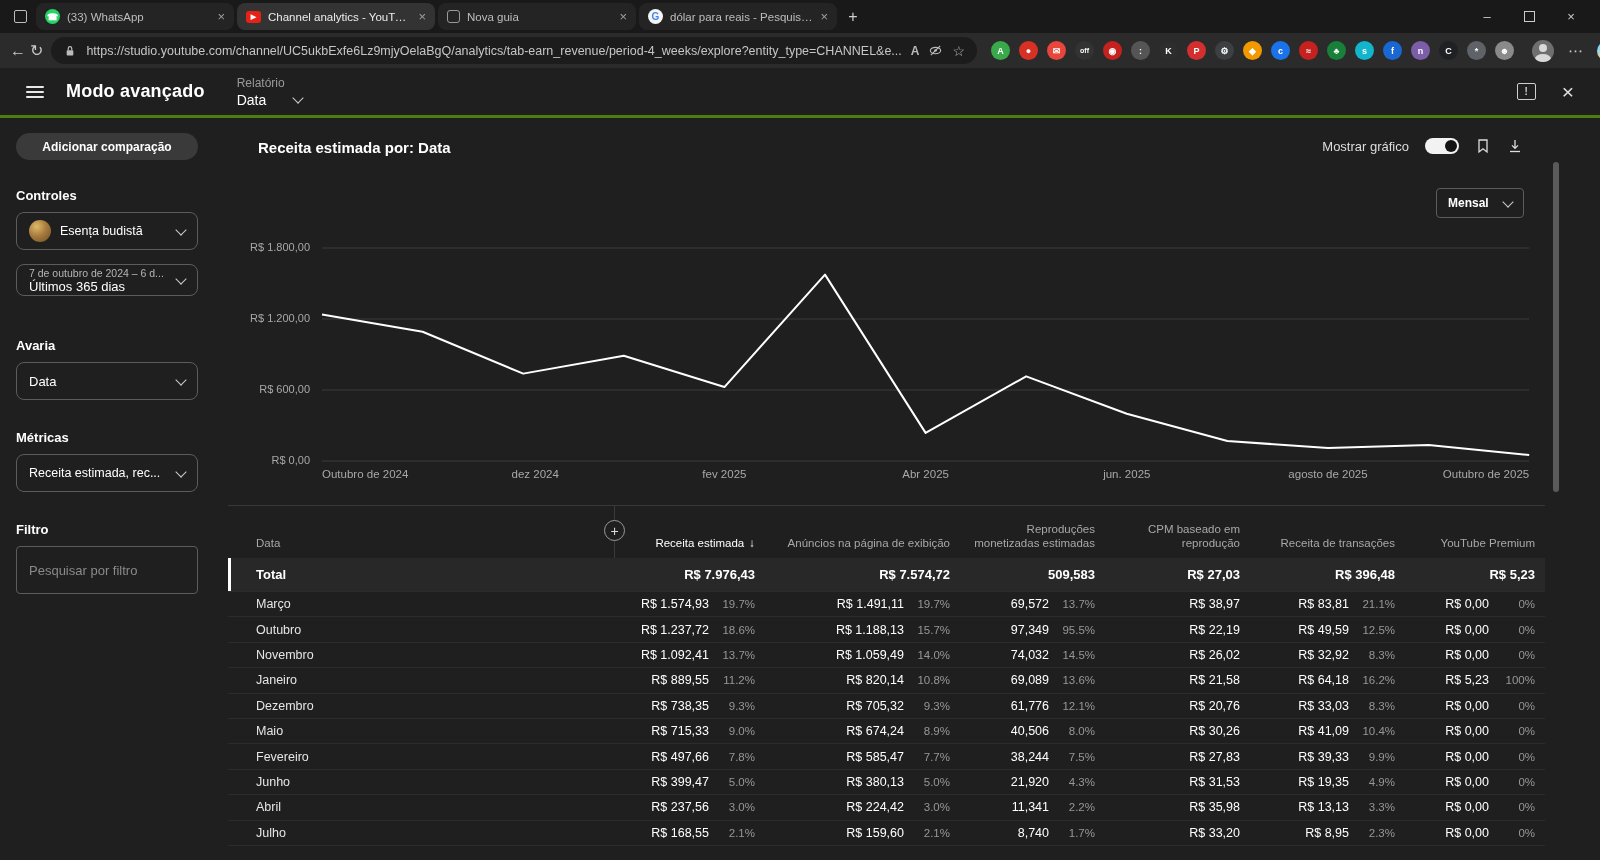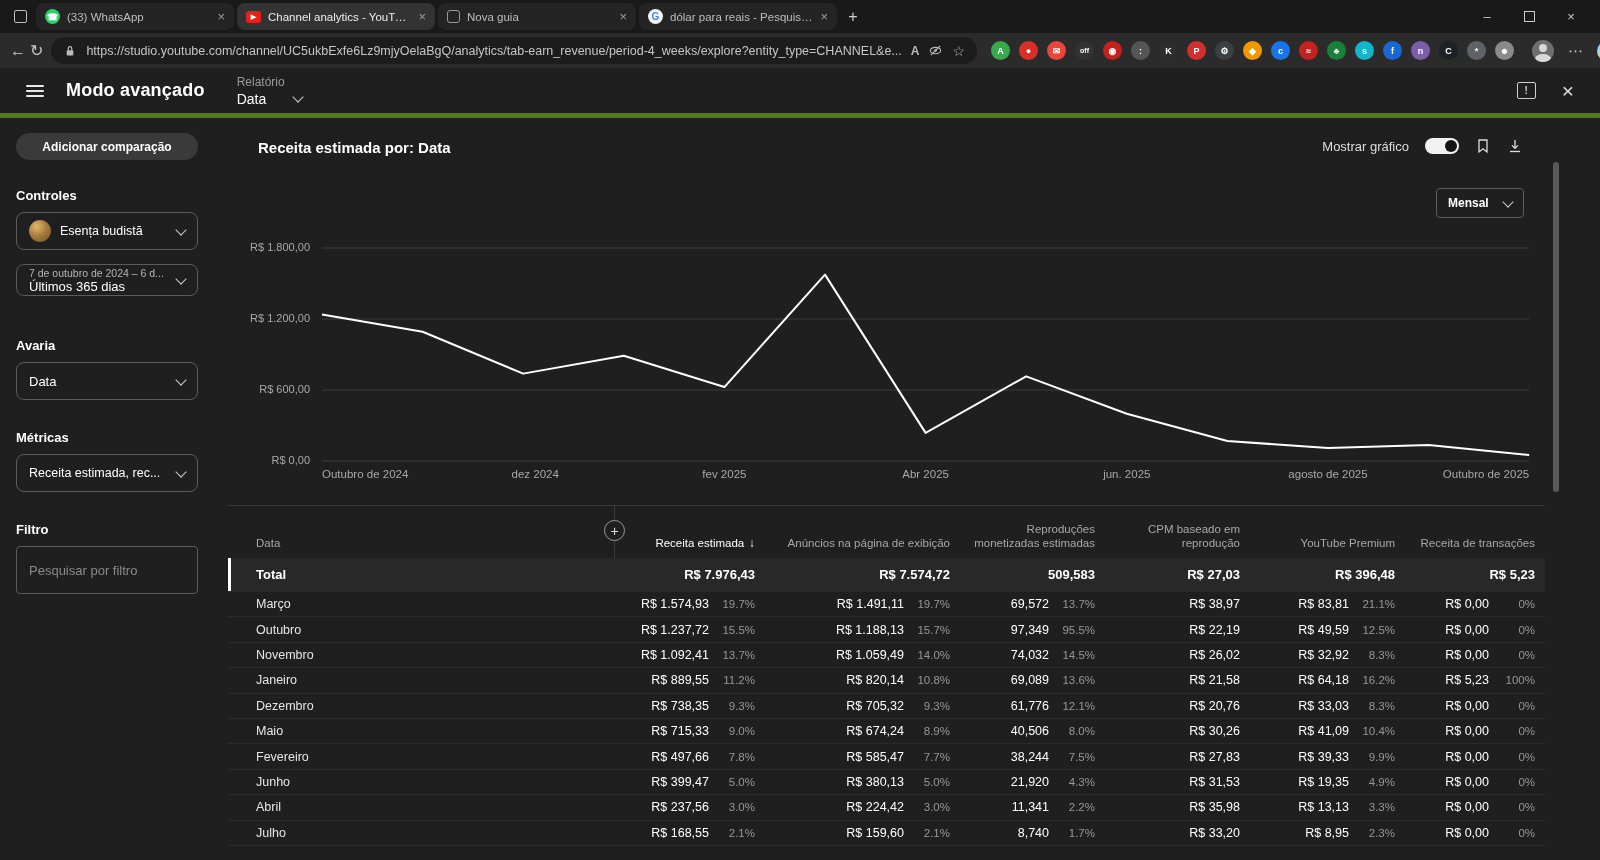--- a/index.html
+++ b/index.html
@@ -34,21 +34,21 @@
   .star{font-size:14px;color:#b9b9b9;}
   .ext-row{display:flex;gap:9px;align-items:center;margin-left:10px;}
   .ext{width:19px;height:19px;border-radius:50%;display:flex;align-items:center;justify-content:center;font-size:9px;color:#fff;font-weight:bold;flex:none;}
   .profile-avatar{width:22px;height:22px;border-radius:50%;background:#6f6f6f;position:relative;overflow:hidden;margin-left:14px;flex:none;}
   .profile-avatar::before{content:"";position:absolute;top:4px;left:7px;width:8px;height:8px;border-radius:50%;background:#d9d9d9;}
   .profile-avatar::after{content:"";position:absolute;top:14px;left:3px;width:16px;height:10px;border-radius:50%;background:#d9d9d9;}
   .more-btn{color:#cccccc;font-size:15px;margin-left:10px;}
   .copilot{width:20px;height:20px;border-radius:50%;background:conic-gradient(#6ec6ff,#b388ff,#ff8a80,#ffd180,#80d8ff,#6ec6ff);margin-left:10px;flex:none;}
 
   
-  .studio-header{position:absolute;left:0;top:68px;width:100%;height:50px;background:#1f1f1f;display:flex;align-items:center;padding:0 26px;box-sizing:border-box;border-bottom:5px solid #4d7c0f;}
+  .studio-header{position:absolute;left:0;top:68px;width:100%;height:50px;background:#1f1f1f;display:flex;align-items:center;padding:0 26px;box-sizing:border-box;border-bottom:3px solid #4d7c0f;}
   .hamburger{width:18px;flex:none;}
   .hamburger i{display:block;height:2px;background:#e8e8e8;margin:3px 0;border-radius:1px;}
   .studio-title{font-size:18px;font-weight:bold;color:#fff;margin-left:22px;letter-spacing:.2px;}
   .report{margin-left:32px;}
   .report-label{font-size:12px;color:#9a9a9a;margin-bottom:2px;}
   .report-value{font-size:14px;color:#fff;display:flex;align-items:center;gap:28px;}
   .chev{width:7px;height:7px;border-right:1.6px solid #cccccc;border-bottom:1.6px solid #cccccc;transform:rotate(45deg);flex:none;margin-top:-3px;}
   .header-actions{margin-left:auto;display:flex;align-items:center;gap:26px;}
   .feedback-icon{width:17px;height:15px;border:1.5px solid #cfcfcf;border-radius:2px;color:#cfcfcf;font-size:10px;font-weight:bold;display:flex;align-items:center;justify-content:center;}
   .close-x{color:#e0e0e0;font-size:21px;line-height:1;}
@@ -308,24 +308,24 @@
           <div class="th">
             <span>Anúncios na página de exibição</span>
           </div>
           <div class="th">
             <span>Reproduções monetizadas estimadas</span>
           </div>
           <div class="th">
             <span>CPM baseado em reprodução</span>
           </div>
           <div class="th">
+            <span>Receita de transações</span>
+          </div>
+          <div class="th">
             <span>YouTube Premium</span>
-          </div>
-          <div class="th">
-            <span>Receita de transações</span>
           </div>
         </div>
       <div class="tbody">
           <div class="trow total" style="grid-template-columns: 386px 151px 195px 145px 145px 155px 140px;">
             <div class="cell-label">Total</div>
             <div class="cell">
               <span class="val">R$ 7.976,43</span>
             </div>
             <div class="cell">
               <span class="val">R$ 7.574,72</span>
@@ -366,21 +366,21 @@
             </div>
             <div class="cell">
               <span class="val">R$ 0,00</span>
               <span class="pct">0%</span>
             </div>
           </div>
           <div class="trow data-row" style="grid-template-columns: 386px 151px 195px 145px 145px 155px 140px;">
             <div class="cell-label">Outubro</div>
             <div class="cell">
               <span class="val">R$ 1.237,72</span>
-              <span class="pct">15.5%</span>
+              <span class="pct">18.6%</span>
             </div>
             <div class="cell">
               <span class="val">R$ 1.188,13</span>
               <span class="pct">15.7%</span>
             </div>
             <div class="cell">
               <span class="val">97,349</span>
               <span class="pct">95.5%</span>
             </div>
             <div class="cell">

